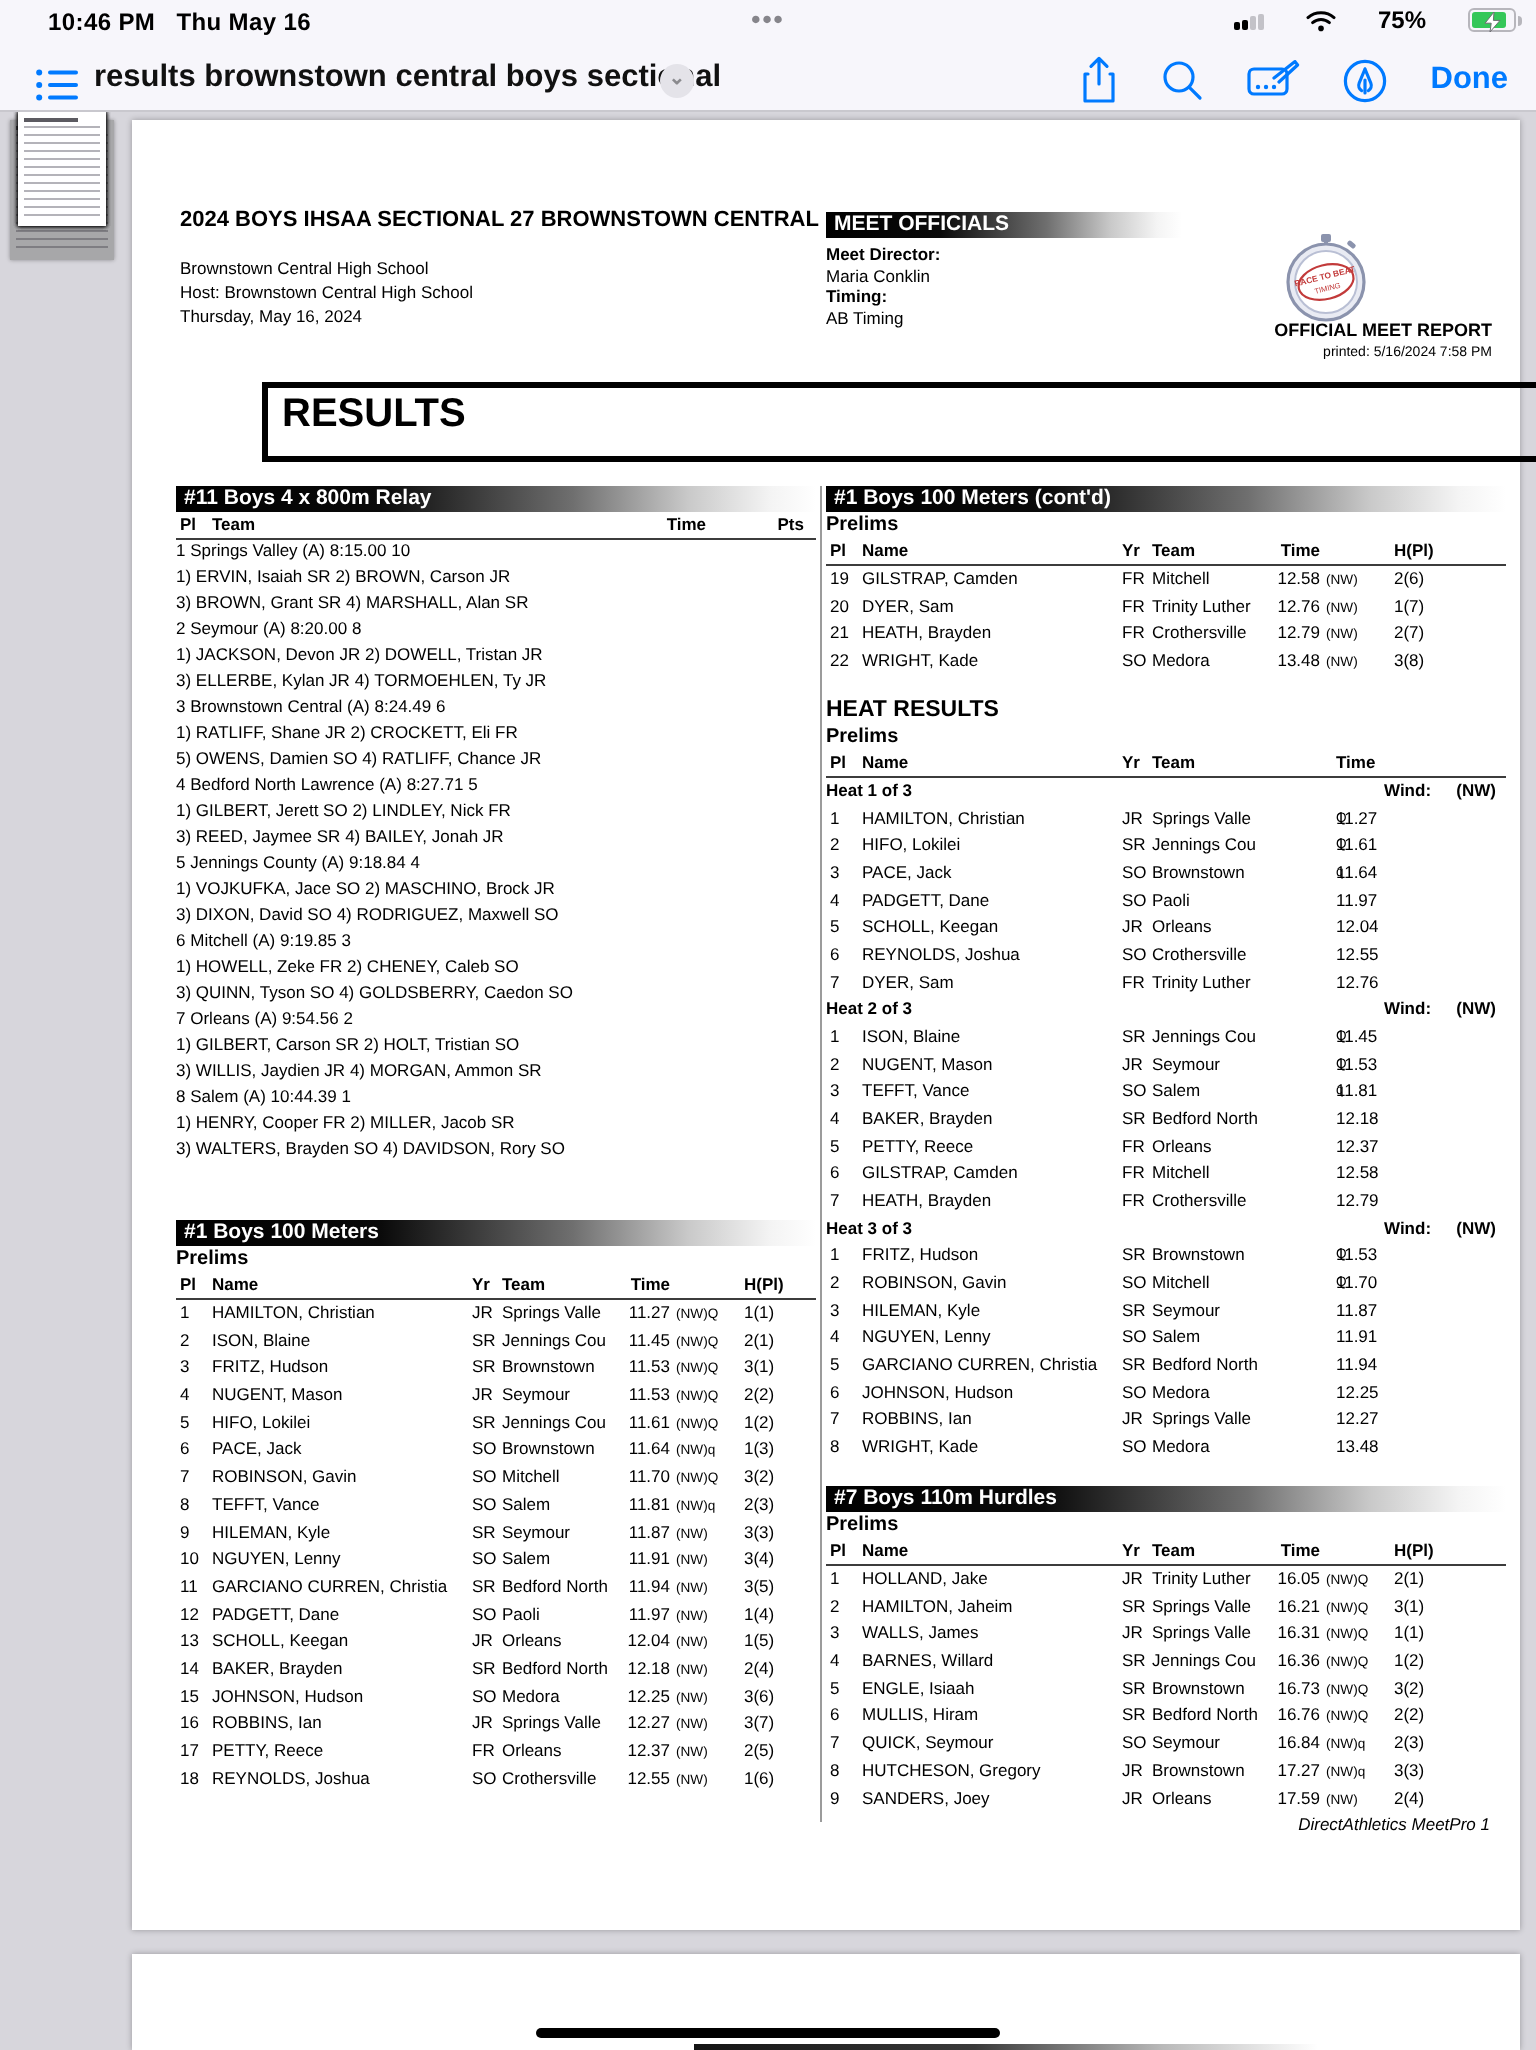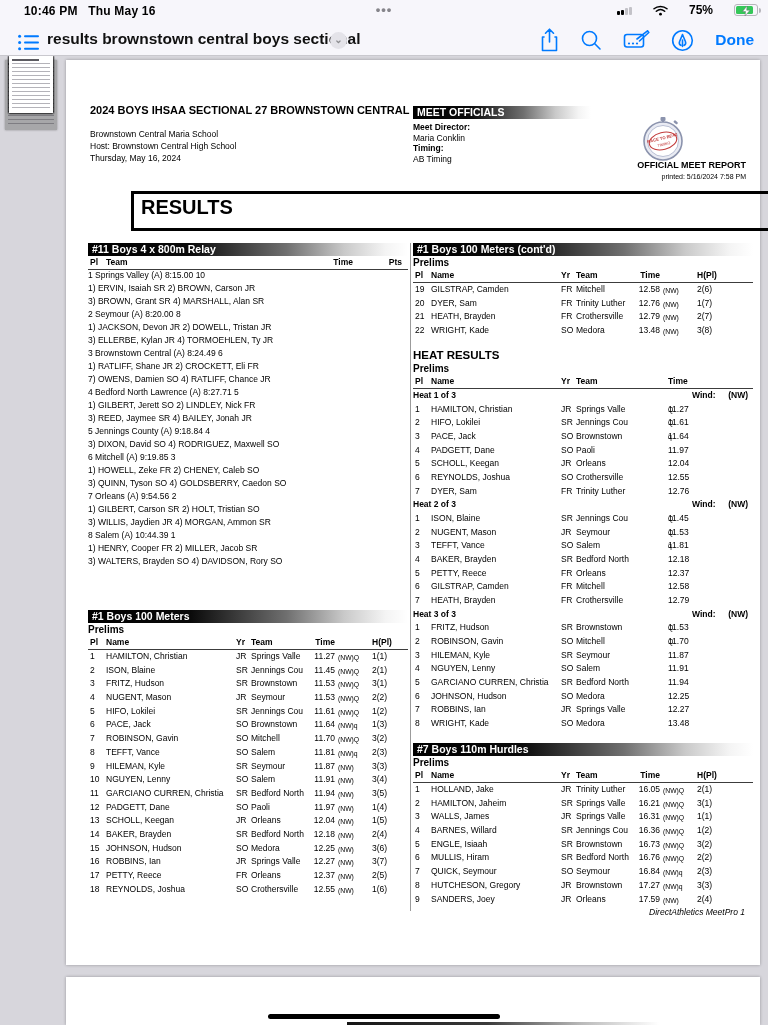--- a/index.html
+++ b/index.html
@@ -230,21 +230,21 @@
     </div>
 
 </div>
 
 <div class="page1">
 
   <div class="meet-head">
     <div class="meet-title">2024 BOYS IHSAA SECTIONAL 27 BROWNSTOWN CENTRAL</div>
 
 
-      <div class="meet-line">Brownstown Central Maria School</div>
+      <div class="meet-line">Brownstown Central High School</div>
 
       <div class="meet-line">Host: Brownstown Central High School</div>
 
       <div class="meet-line">Thursday, May 16, 2024</div>
 
   </div>
 
   <div class="officials">
     <div class="ebar">MEET OFFICIALS</div>
     <div style="margin-top:3px">
@@ -329,21 +329,21 @@
             <span class="rPl">3</span>
             <span class="rTeam">Brownstown Central (A)</span>
             <span class="rTime">8:24.49</span>
             <span class="rPts">6</span>
           </div>
           <div class="rrow">
             <span class="lg1">1) RATLIFF, Shane JR</span>
             <span class="lg2">2) CROCKETT, Eli FR</span>
           </div>
           <div class="rrow">
-            <span class="lg1">7) OWENS, Damien SO</span>
+            <span class="lg1">5) OWENS, Damien SO</span>
             <span class="lg2">4) RATLIFF, Chance JR</span>
           </div>
         </div>
 
         <div>
           <div class="rrow">
             <span class="rPl">4</span>
             <span class="rTeam">Bedford North Lawrence (A)</span>
             <span class="rTime">8:27.71</span>
             <span class="rPts">5</span>
@@ -357,20 +357,24 @@
             <span class="lg2">4) BAILEY, Jonah JR</span>
           </div>
         </div>
 
         <div>
           <div class="rrow">
             <span class="rPl">5</span>
             <span class="rTeam">Jennings County (A)</span>
             <span class="rTime">9:18.84</span>
             <span class="rPts">4</span>
+          </div>
+          <div class="rrow">
+            <span class="lg1">1) VOJKUFKA, Jace SO</span>
+            <span class="lg2">2) MASCHINO, Brock JR</span>
           </div>
           <div class="rrow">
             <span class="lg1">3) DIXON, David SO</span>
             <span class="lg2">4) RODRIGUEZ, Maxwell SO</span>
           </div>
         </div>
 
         <div>
           <div class="rrow">
             <span class="rPl">6</span>

